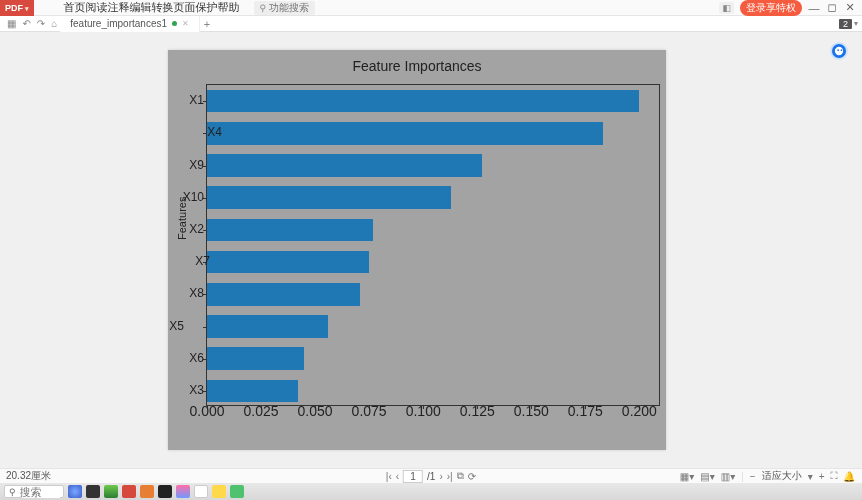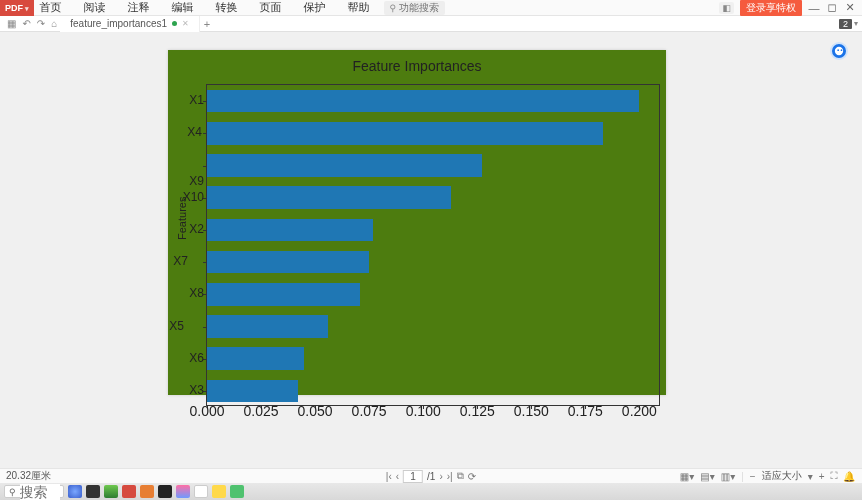--- a/index.html
+++ b/index.html
@@ -2,49 +2,49 @@
 <html><head>
 <meta charset="utf-8">
 <style>
 * { box-sizing: border-box; margin: 0; padding: 0; }
 body { font-family: "Microsoft YaHei", Arial, sans-serif; font-size: 12px; background: #f5f5f5; width: 862px; height: 500px; overflow: hidden; position: relative; }
 
 
 .menubar { height: 16px; background: #fafafa; display: flex; align-items: center; border-bottom: 1px solid #e5e5e5; }
 .pdf-badge { background: #d84a3e; color: #fff; font-size: 9px; font-weight: bold; padding: 2px 5px; height: 16px; line-height: 12px; }
 .pdf-badge .caret { font-size: 7px; margin-left: 2px; opacity: 0.8; }
-.menu-items { display: flex; gap: 22px; margin-left: 6px; }
+.menu-items { display: flex; margin-left: 30px; }
 .menu-item { font-size: 11px; color: #333; }
 .search-box { margin-left: 14px; display: flex; align-items: center; background: #eee; padding: 1px 6px; border-radius: 2px; height: 14px; }
 .search-box .icon { font-size: 9px; color: #888; margin-right: 3px; }
 .search-box input { border: none; background: transparent; font-size: 10px; width: 40px; outline: none; }
 .right-controls { margin-left: auto; display: flex; align-items: center; gap: 6px; padding-right: 6px; }
 .wps-badge { background: #f0f0f0; border-radius: 2px; padding: 1px 3px; font-size: 9px; color: #888; }
-.login-btn { background: #f55b3e; color: #fff; font-size: 10px; padding: 1px 6px; border-radius: 1px; }
+.login-btn { background: #f55b3e; color: #fff; font-size: 10px; padding: 1px 6px; border-radius: 8px; }
 .winbtn { color: #666; font-size: 11px; width: 12px; text-align: center; }
 
 
 .tabbar { height: 16px; background: #fff; border-bottom: 1px solid #e0e0e0; display: flex; align-items: center; padding: 0 4px; position: relative; }
 .tb-icon { color: #888; font-size: 10px; margin: 0 3px; }
 .tab { display: flex; align-items: center; padding: 0 10px; height: 16px; font-size: 10px; color: #555; border-right: 1px solid #eee; gap: 5px; }
 .tab.active { background: #fff; }
 .tab .dot { width: 5px; height: 5px; background: #2ea44f; border-radius: 50%; }
 .tab .close { color: #bbb; font-size: 8px; }
 .tabbar .plus { color: #888; font-size: 11px; margin-left: 4px; }
 .page-indicator { margin-left: auto; display: flex; align-items: center; gap: 2px; }
 .page-indicator .num { background: #555; color: #fff; font-size: 9px; padding: 0 4px; border-radius: 1px; }
 .page-indicator .caret { color: #888; font-size: 8px; }
 
 
 .viewport { position: relative; height: 436px; background: #f0f0f0; overflow: hidden; }
 .floating-bubble { position: absolute; top: 10px; right: 14px; width: 18px; height: 18px; background: #1a73e8; border: 2px solid #cfe3fb; border-radius: 50%; display: flex; align-items: center; justify-content: center; }
 .floating-bubble svg { width: 10px; height: 10px; fill: #fff; }
 
 
-.page { position: absolute; left: 168px; top: 18px; width: 498px; height: 345px; background: #4d7c0f; box-shadow: 0 0 3px rgba(0,0,0,0.15); }
+.page { position: absolute; left: 168px; top: 18px; width: 498px; height: 400px; background: #a3a3a3; box-shadow: 0 0 3px rgba(0,0,0,0.15); }
 .chart-title { text-align: center; font-size: 14px; color: #222; padding-top: 8px; }
 .plot-frame { position: absolute; left: 38px; top: 34px; width: 454px; height: 322px; border: 1px solid #333; }
 .bar { position: absolute; background: #1f77b4; height: 22px; left: 0; }
 .ylabel-axis { position: absolute; left: 8px; top: 190px; transform: rotate(-90deg); transform-origin: left top; font-size: 11px; color: #222; }
 .xlabel-axis { position: absolute; left: 0; right: 0; bottom: 6px; text-align: center; font-size: 11px; color: #222; }
 .ytick { position: absolute; right: 460px; font-size: 12px; color: #222; text-align: right; width: 30px; transform: translateY(-50%); }
 .ytick-mark { position: absolute; width: 4px; height: 1px; background: #333; left: -4px; }
 .xtick { position: absolute; bottom: -14px; font-size: 14px; color: #222; transform: translateX(-50%); }
 .xtick-mark { position: absolute; width: 1px; height: 4px; background: #333; bottom: -4px; }
 
@@ -52,21 +52,21 @@
 .statusbar { position: absolute; bottom: 17px; left: 0; right: 0; height: 15px; background: #fafafa; border-top: 1px solid #e5e5e5; display: flex; align-items: center; font-size: 10px; color: #555; padding: 0 6px; gap: 6px; }
 .statusbar .page-nav { position: absolute; left: 50%; transform: translateX(-50%); display: flex; align-items: center; gap: 4px; }
 .statusbar .page-nav .cur { border: 1px solid #ccc; width: 20px; text-align: center; background: #fff; }
 .statusbar .right { margin-left: auto; display: flex; align-items: center; gap: 6px; }
 .sb-icon { color: #777; font-size: 10px; }
 .sep { color: #ddd; }
 
 
 .taskbar { position: absolute; bottom: 0; left: 0; right: 0; height: 17px; background: linear-gradient(#e8e8e8,#d8d8d8); display: flex; align-items: center; padding: 0 4px; gap: 4px; }
 .taskbar .search { display: flex; align-items: center; gap: 4px; background: #fff; border: 1px solid #ccc; border-radius: 2px; padding: 0 4px; height: 13px; width: 60px; }
-.taskbar .search input { border: none; font-size: 14px; width: 40px; outline: none; }
+.taskbar .search input { border: none; font-size: 11px; width: 40px; outline: none; }
 .taskbar .app { width: 14px; height: 13px; border-radius: 2px; }
 </style>
 </head>
 <body>
 
 <div class="menubar">
   <div class="pdf-badge">
     <span>PDF</span><span class="caret">▾</span>
   </div>
   <div class="menu-items">
@@ -153,25 +153,25 @@
         <div class="xtick-mark" style="left: 270.238px;"></div>
         <div class="xtick" style="left: 270.238px;">0.125</div>
         <div class="xtick-mark" style="left: 324.286px;"></div>
         <div class="xtick" style="left: 324.286px;">0.150</div>
         <div class="xtick-mark" style="left: 378.333px;"></div>
         <div class="xtick" style="left: 378.333px;">0.175</div>
         <div class="xtick-mark" style="left: 432.381px;"></div>
         <div class="xtick" style="left: 432.381px;">0.200</div>
       </div>
   <div class="ytick" style="top: 50.1px; right: 462px;">X1</div>
-      <div class="ytick" style="top: 82.3px; right: 464px;">X4</div>
-      <div class="ytick" style="top: 114.5px; right: 462px; margin-top: 16px;">X9</div>
+      <div class="ytick" style="top: 82.3px; right: 444px;">X4</div>
+      <div class="ytick" style="top: 114.5px; right: 462px;">X9</div>
       <div class="ytick" style="top: 146.7px; right: 462px;">X10</div>
       <div class="ytick" style="top: 178.9px; right: 462px;">X2</div>
-      <div class="ytick" style="top: 211.1px; right: 478px;">X7</div>
+      <div class="ytick" style="top: 211.1px; right: 456px;">X7</div>
       <div class="ytick" style="top: 243.3px; right: 462px; text-align: right;">X8</div>
       <div class="ytick" style="top: 275.5px; right: 482px;">X5</div>
       <div class="ytick" style="top: 307.7px; right: 462px;">X6</div>
       <div class="ytick" style="top: 339.9px; right: 462px;">X3</div>
     </div>
 </div>
 
 <div class="statusbar">
   <span>20.32厘米</span>
   <div class="page-nav">

